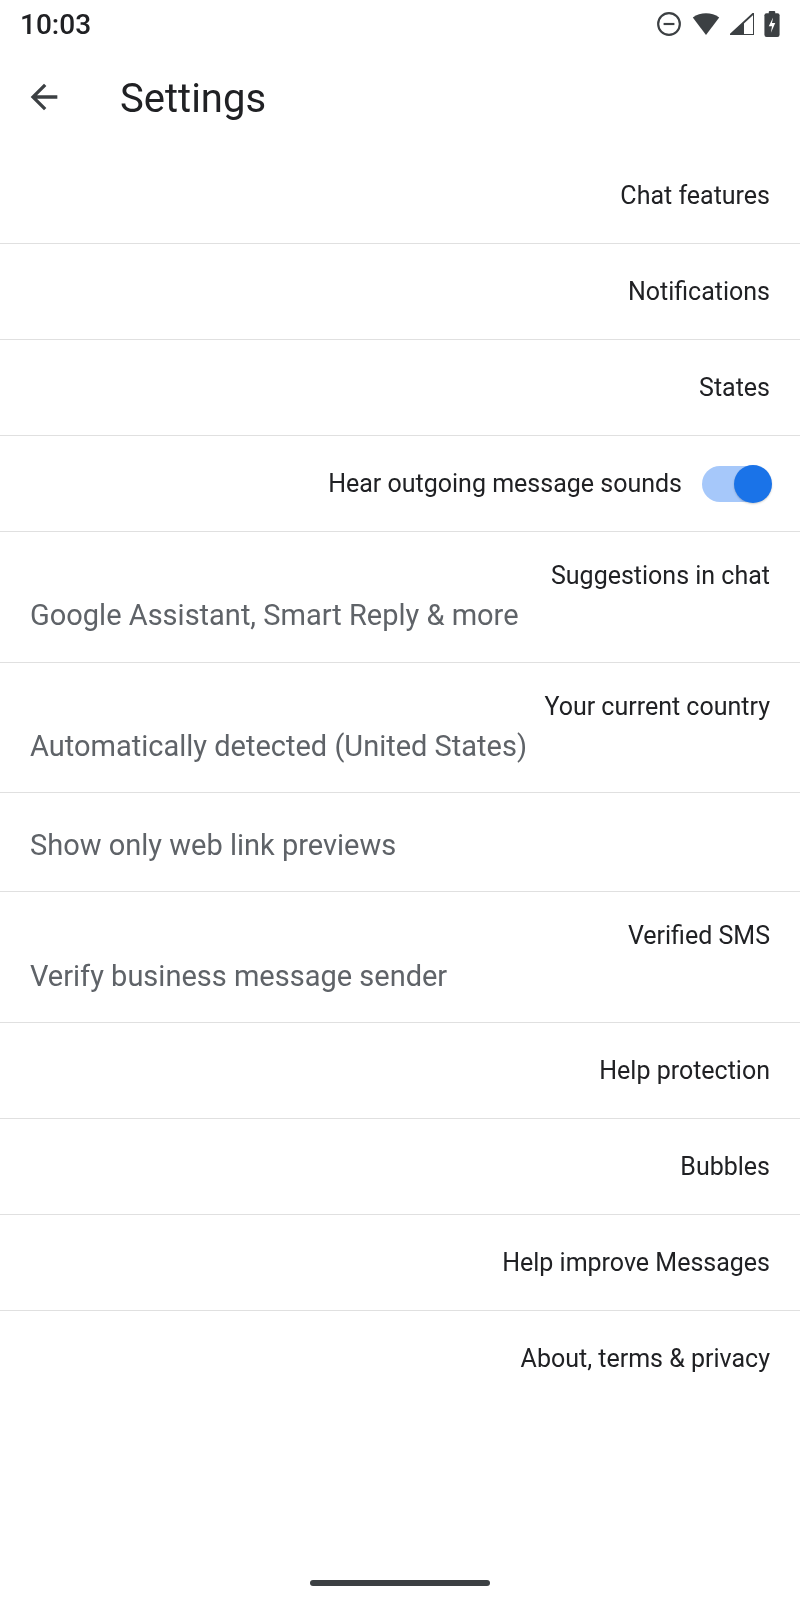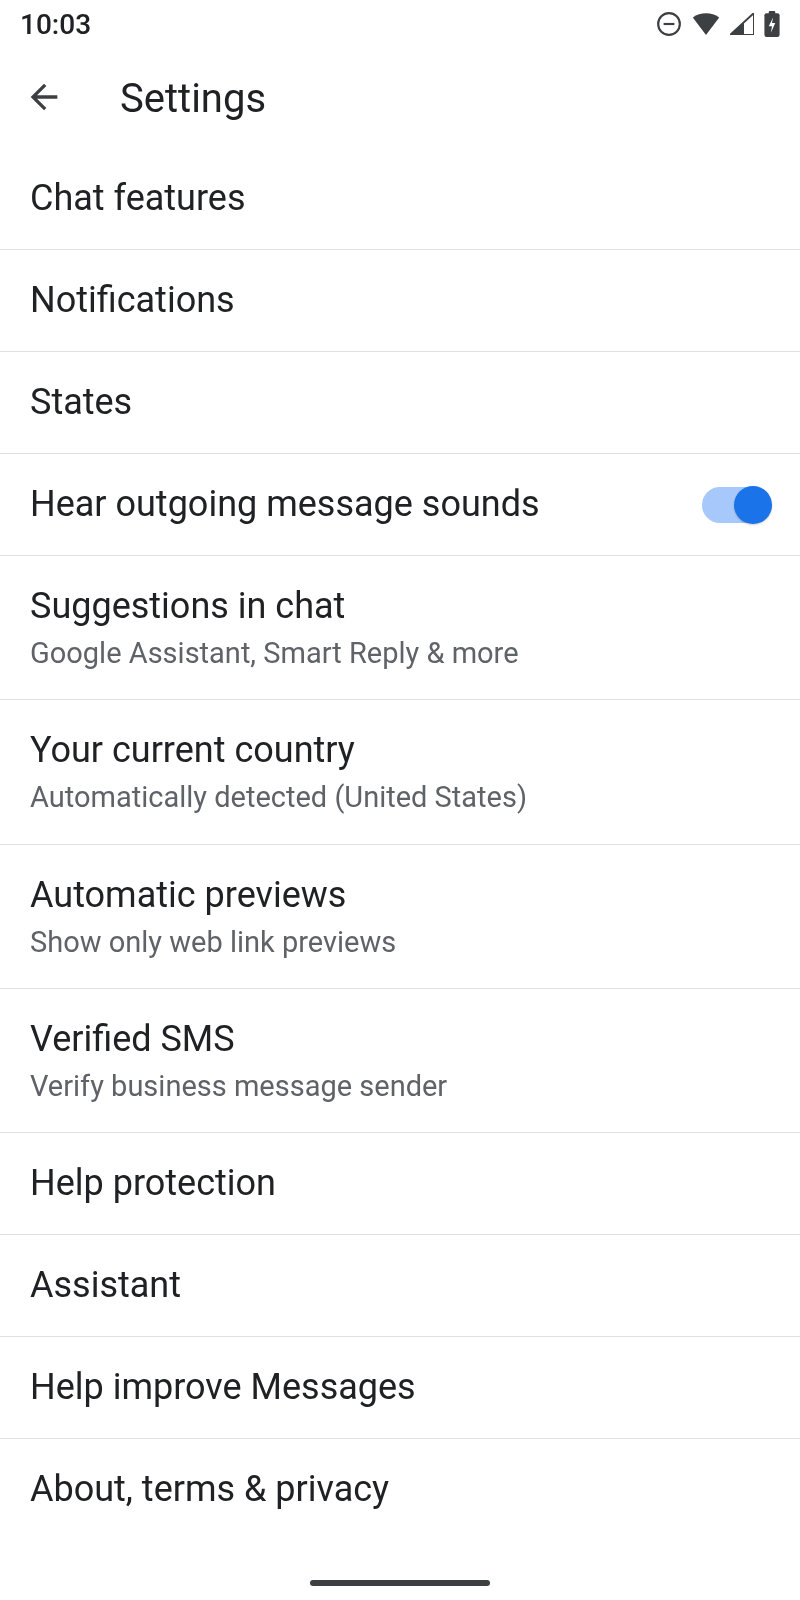--- a/index.html
+++ b/index.html
@@ -52,23 +52,24 @@
     padding: 28px 30px;
     border-bottom: 1px solid #e0e0e0;
     display: flex;
     align-items: center;
     justify-content: space-between;
     gap: 20px;
     min-height: 96px;
   }
   .row .txt { flex: 1; min-width: 0; }
   .row .title {
-    font-size: 36px;
+    font-size: 25px;
     color: #202124;
     line-height: 1.25;
+    text-align: right;
   }
   .row .subtitle {
     font-size: 29px;
     color: #5f6368;
     margin-top: 6px;
     line-height: 1.25;
   }
 
   
   .switch {
@@ -186,41 +187,40 @@
 
   <div class="row">
     <div class="txt">
       <div class="title">Your current country</div>
       <div class="subtitle">Automatically detected (United States)</div>
     </div>
   </div>
 
   <div class="row">
     <div class="txt">
-      <div class="title">Automatic previews</div>
       <div class="subtitle">Show only web link previews</div>
     </div>
   </div>
 
   <div class="row">
     <div class="txt">
       <div class="title">Verified SMS</div>
       <div class="subtitle">Verify business message sender</div>
     </div>
   </div>
 
   <div class="row">
     <div class="txt">
       <div class="title">Help protection</div>
     </div>
   </div>
 
   <div class="row">
     <div class="txt">
-      <div class="title">Assistant</div>
+      <div class="title">Bubbles</div>
     </div>
   </div>
 
   <div class="row">
     <div class="txt">
       <div class="title">Help improve Messages</div>
     </div>
   </div>
 
   <div class="row" style="border-bottom:none">

